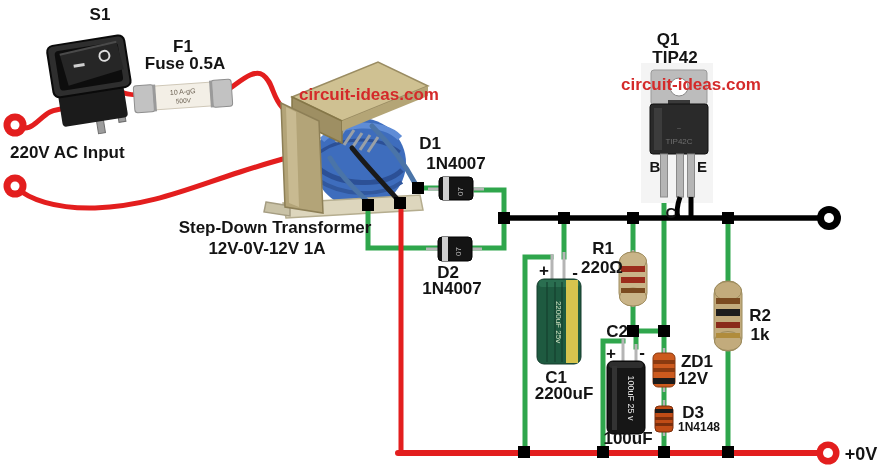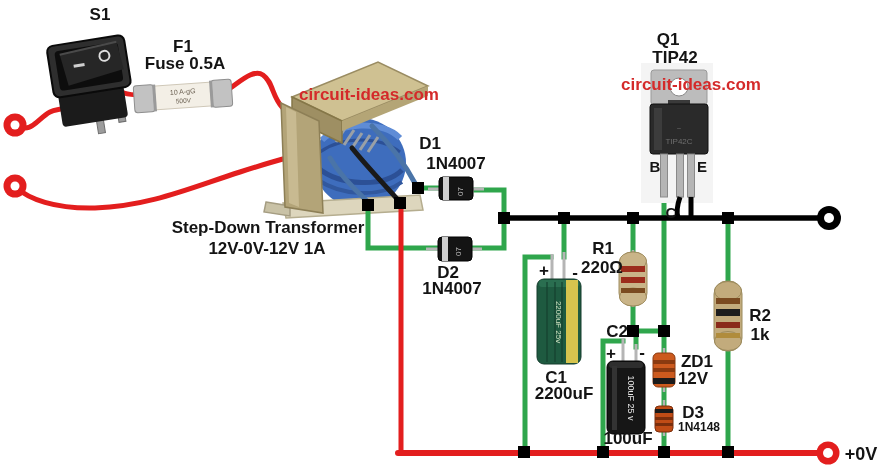--- a/index.html
+++ b/index.html
@@ -220,25 +220,26 @@
     <circle cx="829" cy="218" r="12" fill="#000000"></circle>
     <circle cx="829" cy="218" r="5" fill="#ffffff"></circle>
     <circle cx="828" cy="453" r="11.5" fill="#e31e1e"></circle>
     <circle cx="828" cy="453" r="5" fill="#ffffff"></circle>
   </g>
 </svg>
 
 <div class="lbl" style="left:100px;top:14px;">S1</div>
 <div class="lbl" style="left:183px;top:46px;">F1</div>
 <div class="lbl" style="left:185px;top:63px;">Fuse 0.5A</div>
+<div class="lbl anchor-left" style="left:10px;top:152px;">220V AC Input</div>
 
 <div class="lbl wm" style="left:369px;top:94px;">circuit-ideas.com</div>
 <div class="lbl wm" style="left:691px;top:84px;">circuit-ideas.com</div>
 
-<div class="lbl" style="left:268px;top:227px;">Step-Down Transformer</div>
+<div class="lbl" style="left:275px;top:227px;">Step-Down Transformer</div>
 <div class="lbl" style="left:267px;top:248px;">12V-0V-12V 1A</div>
 
 <div class="lbl" style="left:430px;top:143px;">D1</div>
 <div class="lbl" style="left:456px;top:163px;">1N4007</div>
 <div class="lbl" style="left:448px;top:272px;">D2</div>
 <div class="lbl" style="left:452px;top:288px;">1N4007</div>
 
 <div class="lbl" style="left:668px;top:39px;">Q1</div>
 <div class="lbl" style="left:675px;top:57px;">TIP42</div>
 <div class="lbl pin" style="left:655px;top:166px;">B</div>

